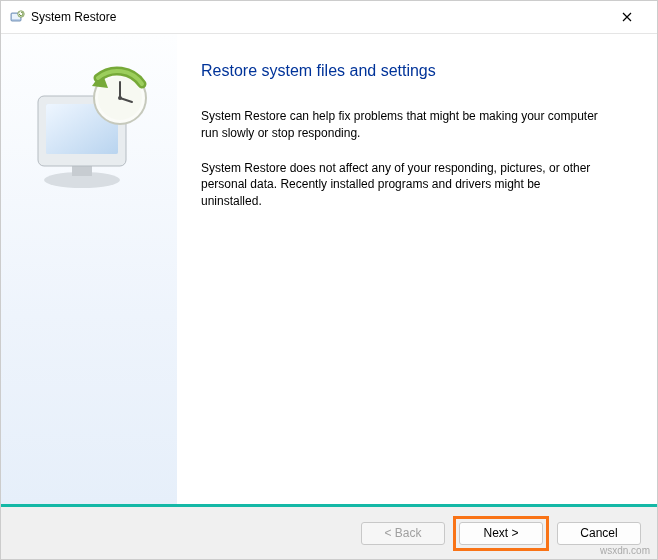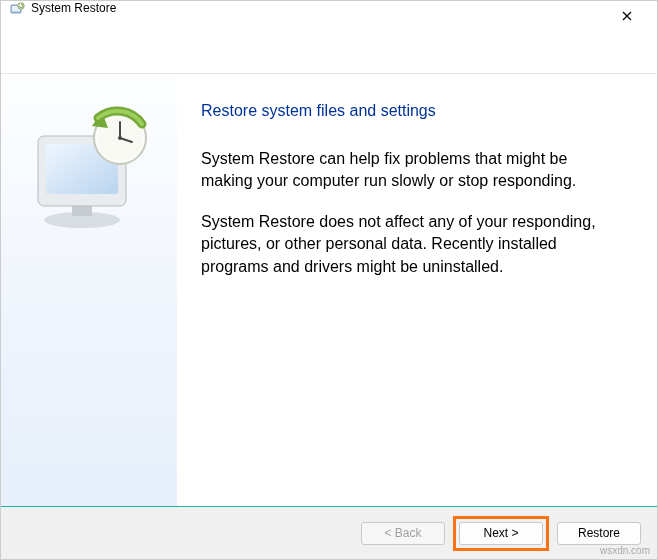--- a/index.html
+++ b/index.html
@@ -16,20 +16,21 @@
       width: 100%;
       height: 100%;
       border: 1px solid #ccc;
       display: flex;
       flex-direction: column;
       background: #fff;
     }
     .titlebar {
       height: 32px;
       display: flex;
+      align-items: center;
       padding: 0 8px;
       background: #fff;
     }
     .titlebar .icon {
       width: 16px;
       height: 16px;
       margin-right: 6px;
       display: flex;
       align-items: center;
       justify-content: center;
@@ -48,22 +49,21 @@
       font-size: 14px;
       color: #000;
       cursor: pointer;
       background: transparent;
       border: none;
     }
     .content {
       flex: 1;
       display: flex;
       border-top: 1px solid #e5e5e5;
-      border-bottom: 1px solid #14b8a6;
-      margin-top: 40px;
+      border-bottom: 3px solid #14b8a6;
     }
     .sidebar {
       width: 176px;
       background: linear-gradient(to bottom, #fdfeff 0%, #eef4fc 60%, #e6effa 100%);
       display: flex;
       justify-content: center;
       padding-top: 28px;
     }
     .restore-icon {
       width: 130px;
@@ -75,21 +75,21 @@
       padding: 28px 32px 10px 24px;
       background: #fff;
     }
     .heading {
       font-size: 16px;
       color: #003399;
       font-weight: 400;
       margin-bottom: 28px;
     }
     .paragraph {
-      font-size: 16px;
+      font-size: 12px;
       color: #000;
       line-height: 1.4;
       margin-bottom: 18px;
       max-width: 400px;
     }
     .footer {
       height: 52px;
       background: #f0f0f0;
       display: flex;
       align-items: center;
@@ -185,17 +185,17 @@
       <p class="paragraph">System Restore can help fix problems that might be making your computer run slowly or stop responding.</p>
       <p class="paragraph">System Restore does not affect any of your responding, pictures, or other personal data. Recently installed programs and drivers might be uninstalled.</p>
     </div>
   </div>
 
   <div class="footer">
     <button class="btn" disabled="">&lt; Back</button>
     <span class="btn-next-wrap">
       <button class="btn">Next &gt;</button>
     </span>
-    <button class="btn">Restore</button>
+    <button class="btn">Cancel</button>
   </div>
 </div>
 
 <div class="watermark">wsxdn.com</div>
 
 </body></html>

